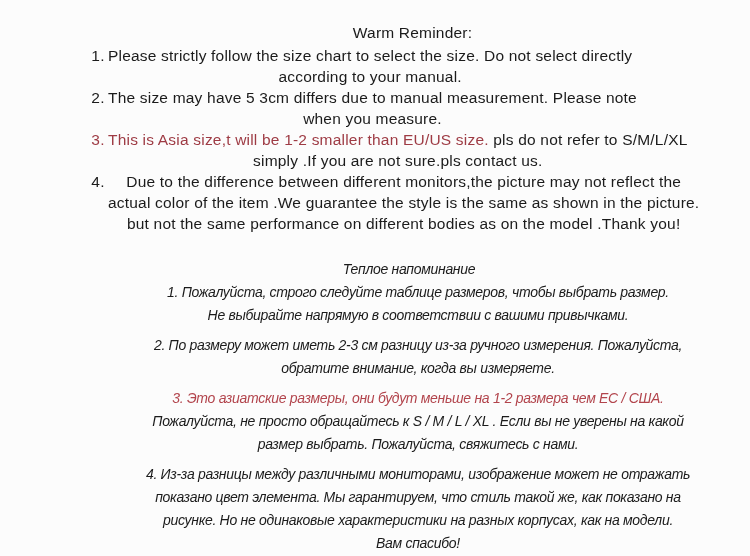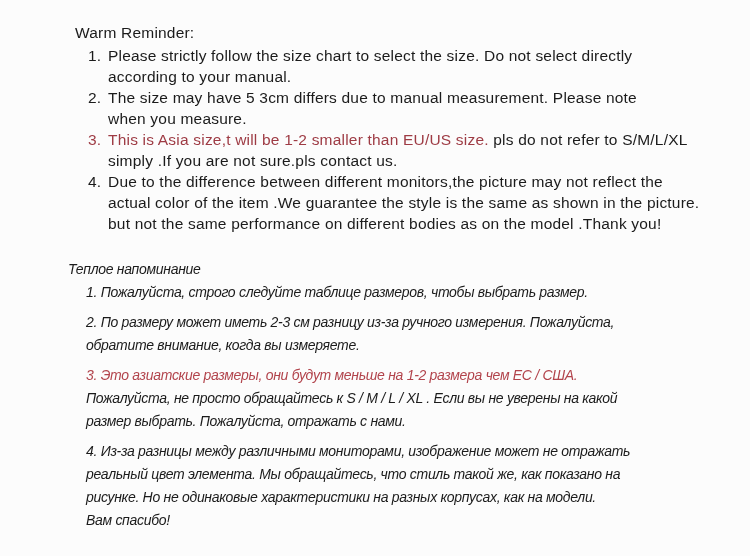--- a/index.html
+++ b/index.html
@@ -1,21 +1,21 @@
 <!DOCTYPE html>
 <html style="--color-text: #1b1b1b; --color-accent-en: #9e3b44; --color-accent-ru: #b2444c; --color-background: #fcfcfc;"><head>
 <meta charset="utf-8">
 <style>
   :root {
     --color-text: #1b1b1b;
     --color-accent-en: #9e3b44;
     --color-accent-ru: #b2444c;
     --color-background: #fcfcfc;
   }
-  * { margin: 0; padding: 0; box-sizing: border-box; }
+  * { margin: 0; padding: 0; box-sizing: border-box; text-align: center; }
   html, body {
     width: 750px;
     height: 556px;
     overflow: hidden;
     background: var(--color-background);
     font-family: "Liberation Sans", "DejaVu Sans", sans-serif;
     color: var(--color-text);
   }
   .line { white-space: nowrap; }
 
@@ -85,32 +85,33 @@
     </div>
 
   </div>
 </div>
 
 <div class="ru-section">
   <div class="ru-title line">Теплое напоминание</div>
 
   <div class="ru-para">
     <div class="line">1. Пожалуйста, строго следуйте таблице размеров, чтобы выбрать размер.</div>
+    <div class="line">Не выбирайте напрямую в соответствии с вашими привычками.</div>
   </div>
 
   <div class="ru-para">
     <div class="line">2. По размеру может иметь 2-3 см разницу из-за ручного измерения. Пожалуйста,</div>
     <div class="line">обратите внимание, когда вы измеряете.</div>
   </div>
 
   <div class="ru-para">
     <div class="line accent-ru">3. Это азиатские размеры, они будут меньше на 1-2 размера чем ЕС / США.</div>
     <div class="line">Пожалуйста, не просто обращайтесь к S / M / L / XL . Если вы не уверены на какой</div>
-    <div class="line">размер выбрать. Пожалуйста, отражать с нами.</div>
+    <div class="line">размер выбрать. Пожалуйста, свяжитесь с нами.</div>
   </div>
 
   <div class="ru-para">
     <div class="line">4. Из-за разницы между различными мониторами, изображение может не отражать</div>
-    <div class="line">реальный цвет элемента. Мы обращайтесь, что стиль такой же, как показано на</div>
+    <div class="line">показано цвет элемента. Мы гарантируем, что стиль такой же, как показано на</div>
     <div class="line">рисунке. Но не одинаковые характеристики на разных корпусах, как на модели.</div>
     <div class="line">Вам спасибо!</div>
   </div>
 </div>
 
 </body></html>

